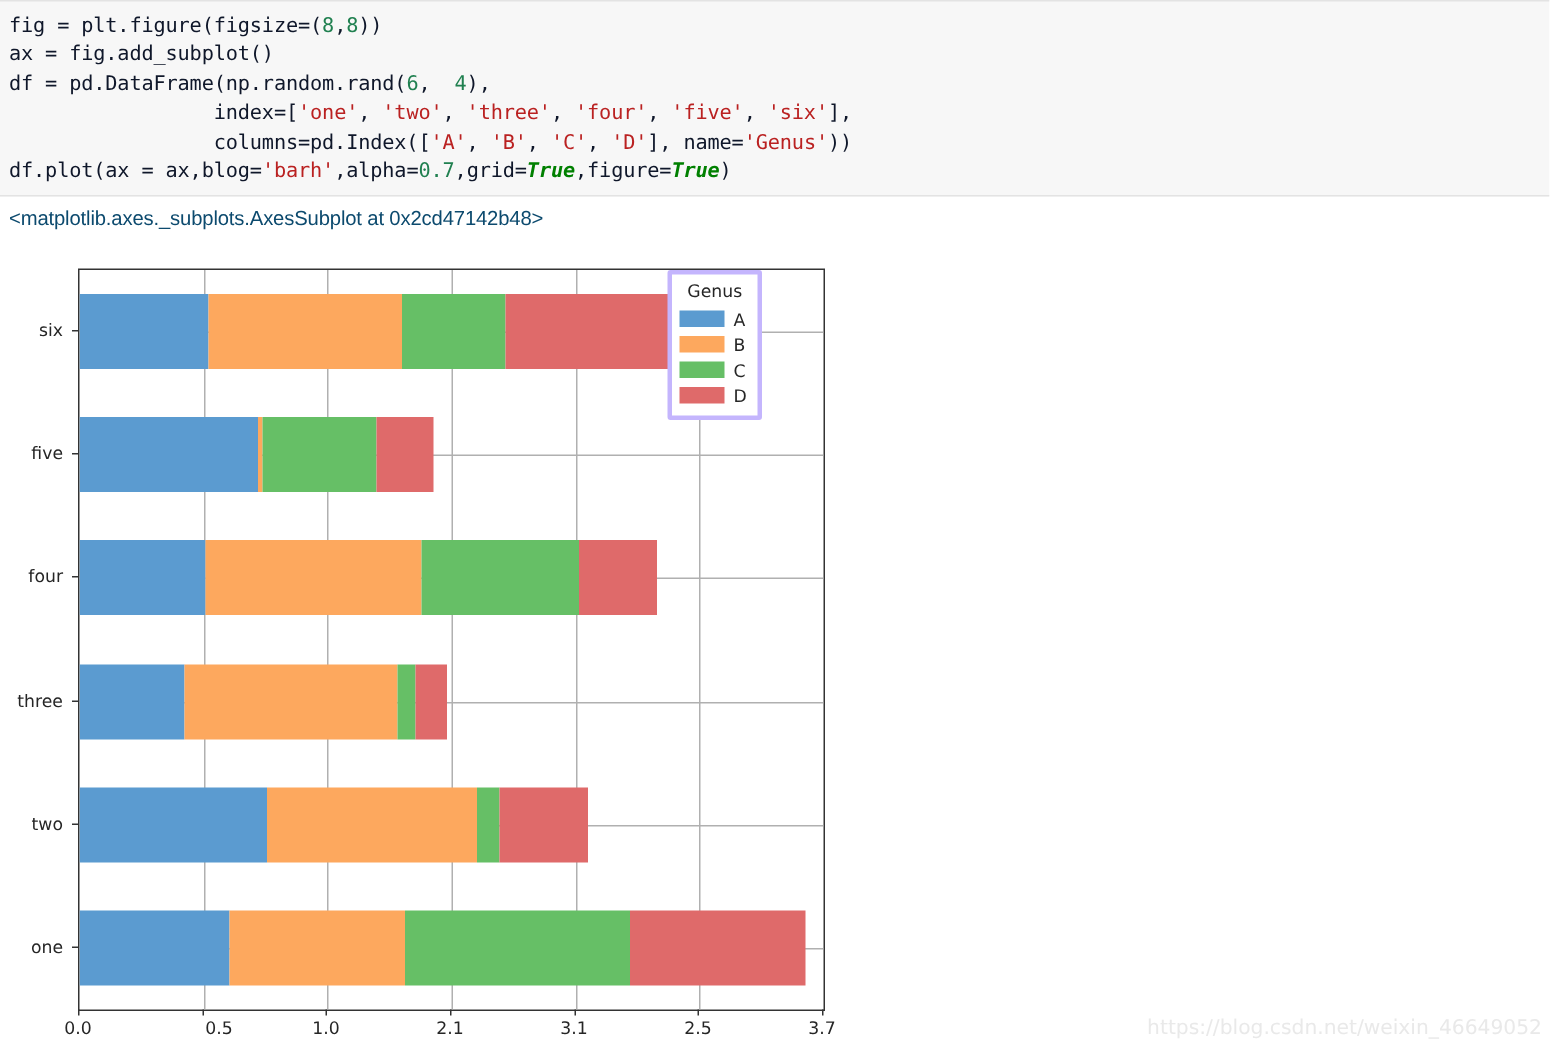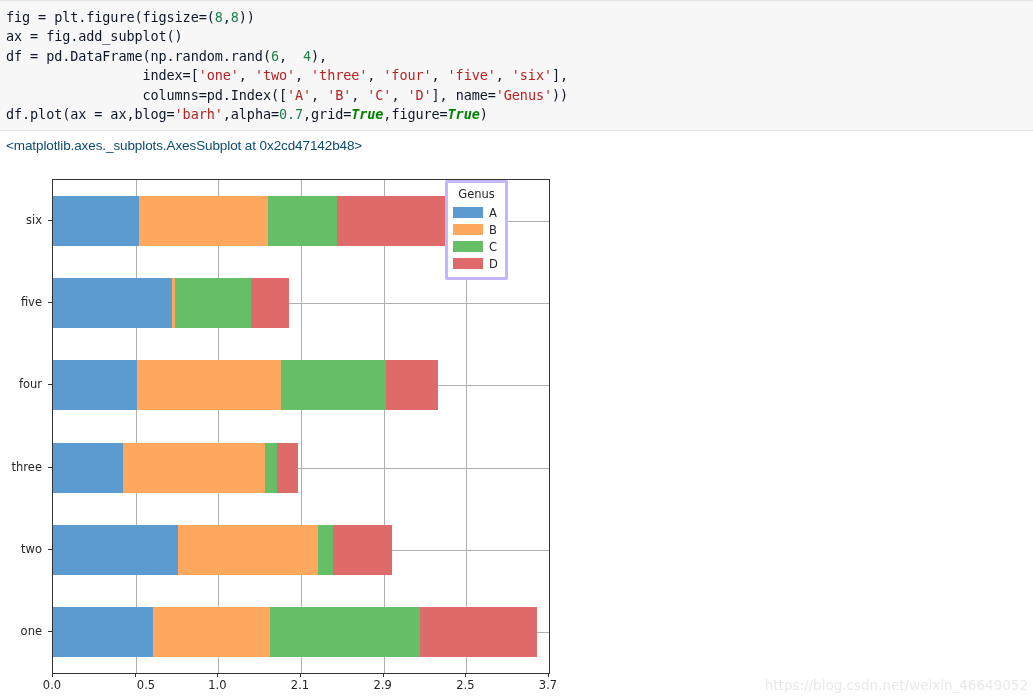--- a/index.html
+++ b/index.html
@@ -285,20 +285,20 @@
     <div class="yticklabel" style="left: -2px; top: 457.917px;">one</div>
     <div class="xtick" style="left: 52px; top: 507px;"></div>
     <div class="xticklabel" style="left: 32px; top: 512px;">0.0</div>
     <div class="xtick" style="left: 134.667px; top: 507px;"></div>
     <div class="xticklabel" style="left: 126px; top: 512px;">0.5</div>
     <div class="xtick" style="left: 217.333px; top: 507px;"></div>
     <div class="xticklabel" style="left: 197.333px; top: 512px;">1.0</div>
     <div class="xtick" style="left: 300px; top: 507px;"></div>
     <div class="xticklabel" style="left: 280px; top: 512px;">2.1</div>
     <div class="xtick" style="left: 382.667px; top: 507px;"></div>
-    <div class="xticklabel" style="left: 362.667px; top: 512px;">2.9</div>
+    <div class="xticklabel" style="left: 362.667px; top: 512px;">3.1</div>
     <div class="xtick" style="left: 465.333px; top: 507px;"></div>
     <div class="xticklabel" style="left: 445.333px; top: 512px;">2.5</div>
     <div class="xtick" style="left: 548px; top: 507px;"></div>
     <div class="xticklabel" style="left: 528px; top: 512px;">3.7</div>
   </div>
 
 <div id="watermark">https://blog.csdn.net/weixin_46649052</div>
 
 </body></html>

